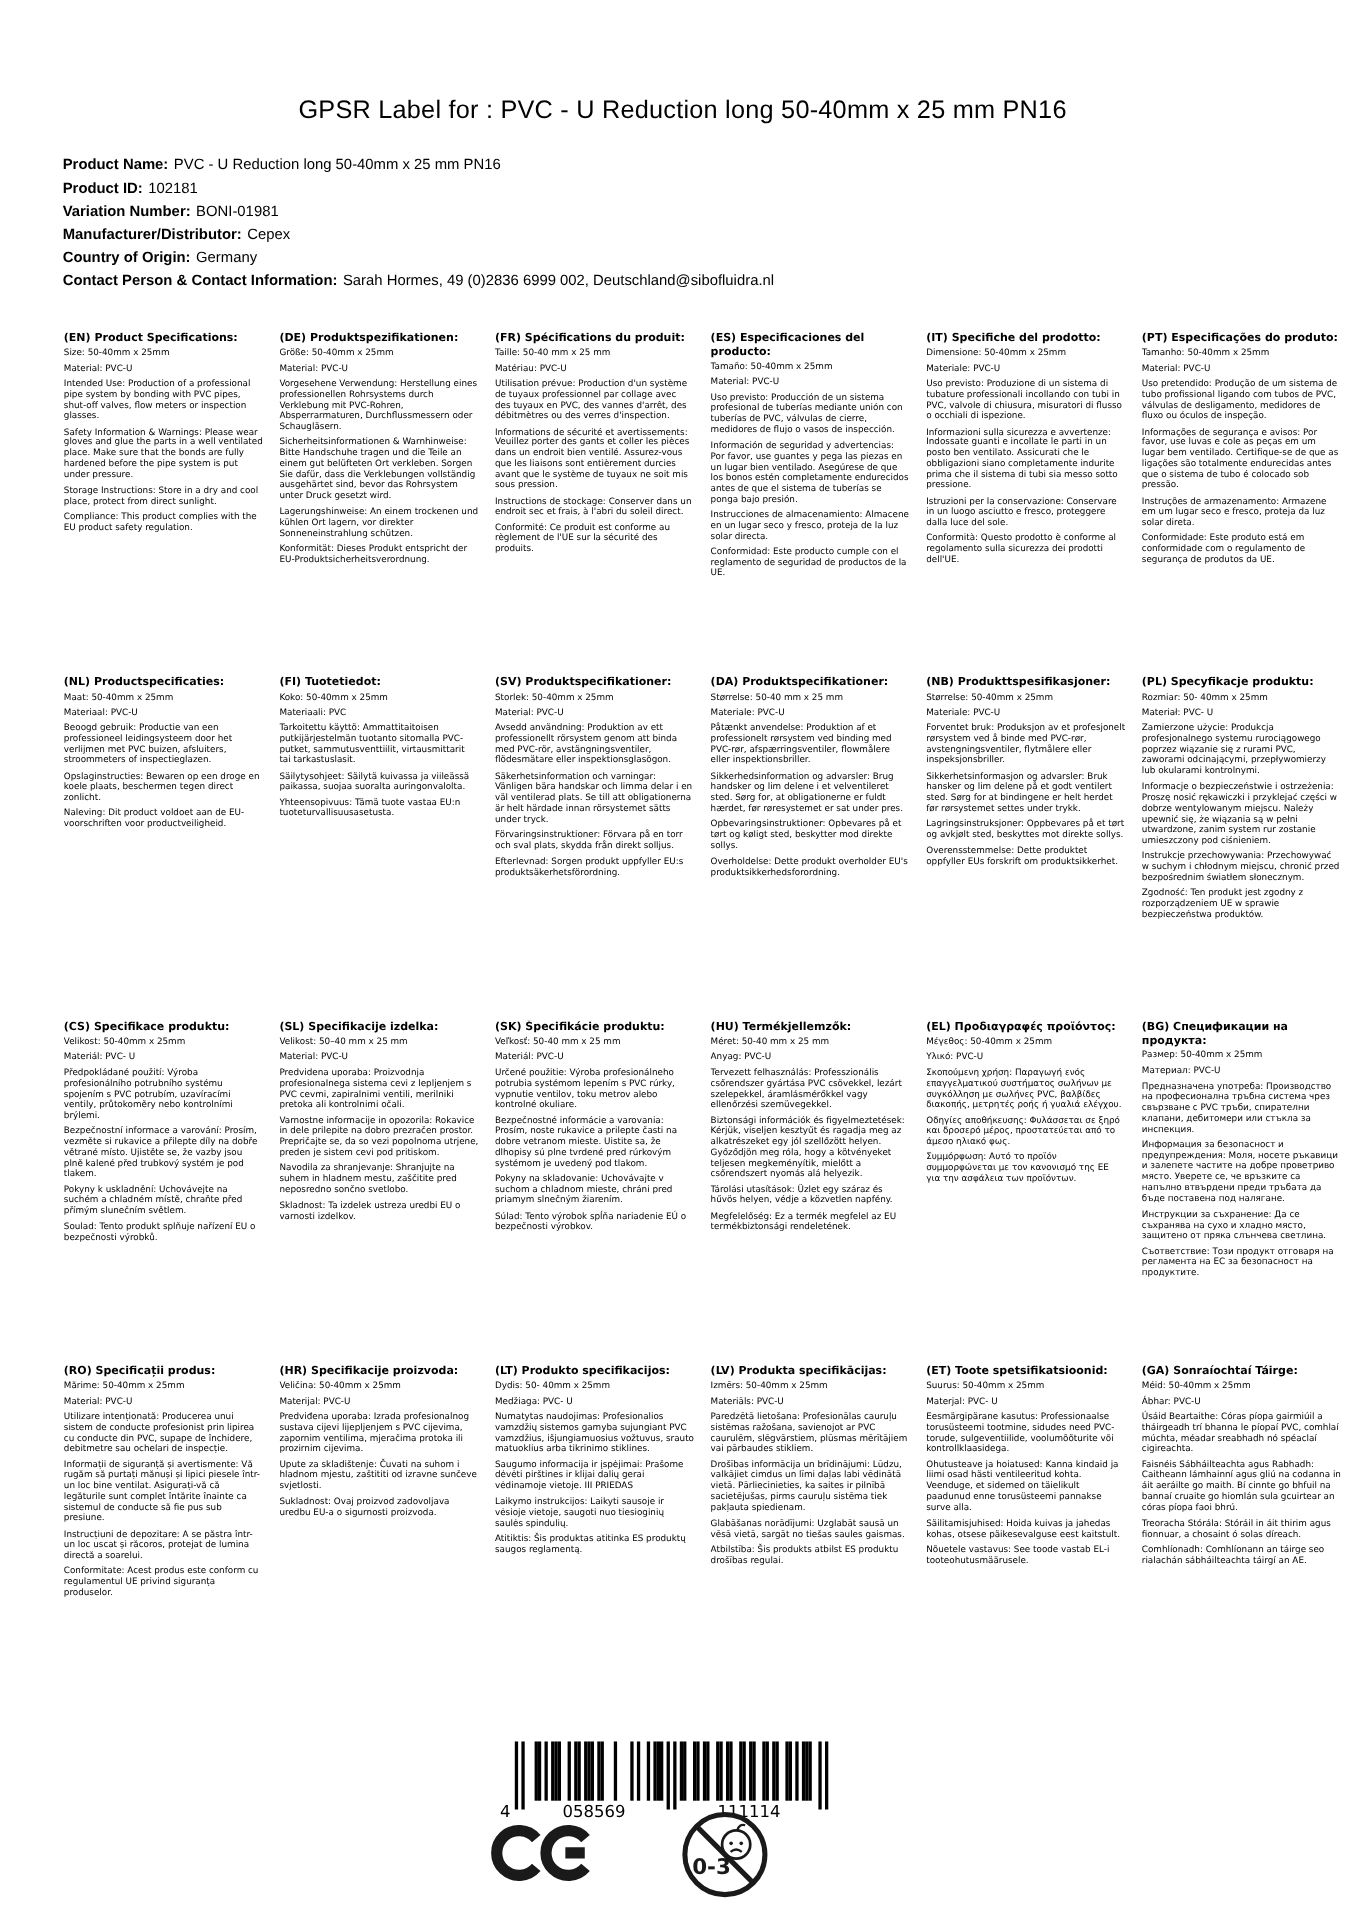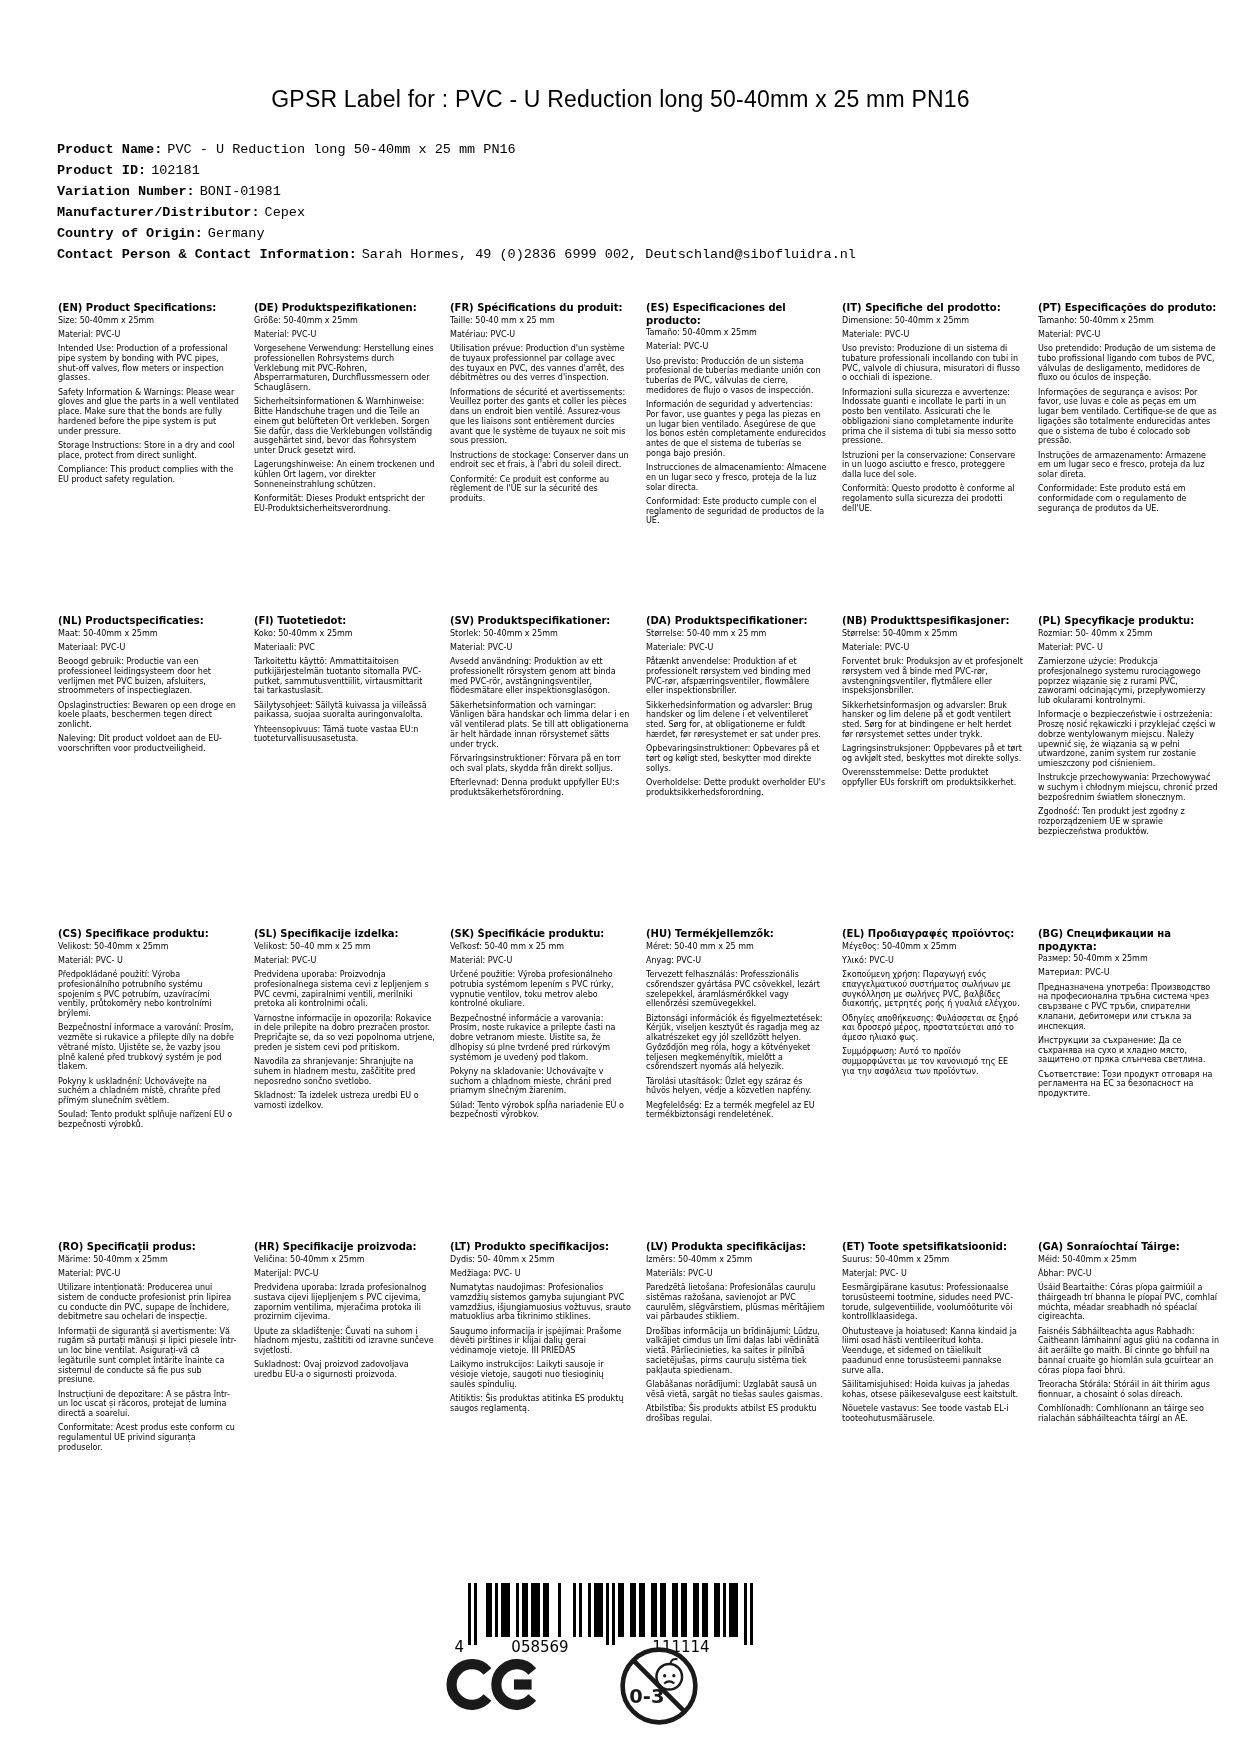--- a/index.html
+++ b/index.html
@@ -13,21 +13,21 @@
   }
   .page-title {
     position: absolute; top: 86px; left: 0; width: 100%;
     text-align: center;
     font-family: "Liberation Sans", sans-serif;
     font-size: 23px; font-weight: normal;
     letter-spacing: 0.2px;
   }
   .product-info {
     position: absolute; left: 57px; top: 139px;
-    font-family: Liberation Mono, monospace;
+    font-family: Liberation Sans, sans-serif;
     font-size: 13.5px; line-height: 21px;
   }
   .info-row { white-space: nowrap; }
   .info-label { font-weight: bold; margin-right: 5px; }
   .spec-grid {
     position: absolute; left: 58px; top: 302px;
     display: grid;
     grid-template-columns: repeat(6, 181px);
     column-gap: 15px;
     grid-auto-rows: 313px;
@@ -133,21 +133,21 @@
       <p class="spec-par">Säilytysohjeet: Säilytä kuivassa ja viileässä paikassa, suojaa suoralta auringonvalolta.</p>
       <p class="spec-par">Yhteensopivuus: Tämä tuote vastaa EU:n tuoteturvallisuusasetusta.</p>
     </div>
     <div class="spec-block">
       <div class="spec-title">(SV) Produktspecifikationer:</div>
       <p class="spec-par">Storlek: 50-40mm x 25mm</p>
       <p class="spec-par">Material: PVC-U</p>
       <p class="spec-par">Avsedd användning: Produktion av ett professionellt rörsystem genom att binda med PVC-rör, avstängningsventiler, flödesmätare eller inspektionsglasögon.</p>
       <p class="spec-par">Säkerhetsinformation och varningar: Vänligen bära handskar och limma delar i en väl ventilerad plats. Se till att obligationerna är helt härdade innan rörsystemet sätts under tryck.</p>
       <p class="spec-par">Förvaringsinstruktioner: Förvara på en torr och sval plats, skydda från direkt solljus.</p>
-      <p class="spec-par">Efterlevnad: Denna produkt uppfyller EU:s produktsäkerhetsförordning.</p>
+      <p class="spec-par">Efterlevnad: Sorgen produkt uppfyller EU:s produktsäkerhetsförordning.</p>
     </div>
     <div class="spec-block">
       <div class="spec-title">(DA) Produktspecifikationer:</div>
       <p class="spec-par">Størrelse: 50-40 mm x 25 mm</p>
       <p class="spec-par">Materiale: PVC-U</p>
       <p class="spec-par">Påtænkt anvendelse: Produktion af et professionelt rørsystem ved binding med PVC-rør, afspærringsventiler, flowmålere eller inspektionsbriller.</p>
       <p class="spec-par">Sikkerhedsinformation og advarsler: Brug handsker og lim delene i et velventileret sted. Sørg for, at obligationerne er fuldt hærdet, før røresystemet er sat under pres.</p>
       <p class="spec-par">Opbevaringsinstruktioner: Opbevares på et tørt og køligt sted, beskytter mod direkte sollys.</p>
       <p class="spec-par">Overholdelse: Dette produkt overholder EU's produktsikkerhedsforordning.</p>
     </div>
@@ -211,20 +211,21 @@
       <p class="spec-par">Υλικό: PVC-U</p>
       <p class="spec-par">Σκοπούμενη χρήση: Παραγωγή ενός επαγγελματικού συστήματος σωλήνων με συγκόλληση με σωλήνες PVC, βαλβίδες διακοπής, μετρητές ροής ή γυαλιά ελέγχου.</p>
       <p class="spec-par">Οδηγίες αποθήκευσης: Φυλάσσεται σε ξηρό και δροσερό μέρος, προστατεύεται από το άμεσο ηλιακό φως.</p>
       <p class="spec-par">Συμμόρφωση: Αυτό το προϊόν συμμορφώνεται με τον κανονισμό της ΕΕ για την ασφάλεια των προϊόντων.</p>
     </div>
     <div class="spec-block">
       <div class="spec-title">(BG) Спецификации на продукта:</div>
       <p class="spec-par">Размер: 50-40mm x 25mm</p>
       <p class="spec-par">Материал: PVC-U</p>
       <p class="spec-par">Предназначена употреба: Производство на професионална тръбна система чрез свързване с PVC тръби, спирателни клапани, дебитомери или стъкла за инспекция.</p>
+      <p class="spec-par">Информация за безопасност и предупреждения: Моля, носете ръкавици и залепете частите на добре проветриво място. Уверете се, че връзките са напълно втвърдени преди тръбата да бъде поставена под налягане.</p>
       <p class="spec-par">Инструкции за съхранение: Да се съхранява на сухо и хладно място, защитено от пряка слънчева светлина.</p>
       <p class="spec-par">Съответствие: Този продукт отговаря на регламента на ЕС за безопасност на продуктите.</p>
     </div>
     <div class="spec-block">
       <div class="spec-title">(RO) Specificații produs:</div>
       <p class="spec-par">Mărime: 50-40mm x 25mm</p>
       <p class="spec-par">Material: PVC-U</p>
       <p class="spec-par">Utilizare intenționată: Producerea unui sistem de conducte profesionist prin lipirea cu conducte din PVC, supape de închidere, debitmetre sau ochelari de inspecție.</p>
       <p class="spec-par">Informații de siguranță și avertismente: Vă rugăm să purtați mănuși și lipici piesele într-un loc bine ventilat. Asigurați-vă că legăturile sunt complet întărite înainte ca sistemul de conducte să fie pus sub presiune.</p>
       <p class="spec-par">Instrucțiuni de depozitare: A se păstra într- un loc uscat și răcoros, protejat de lumina directă a soarelui.</p>

